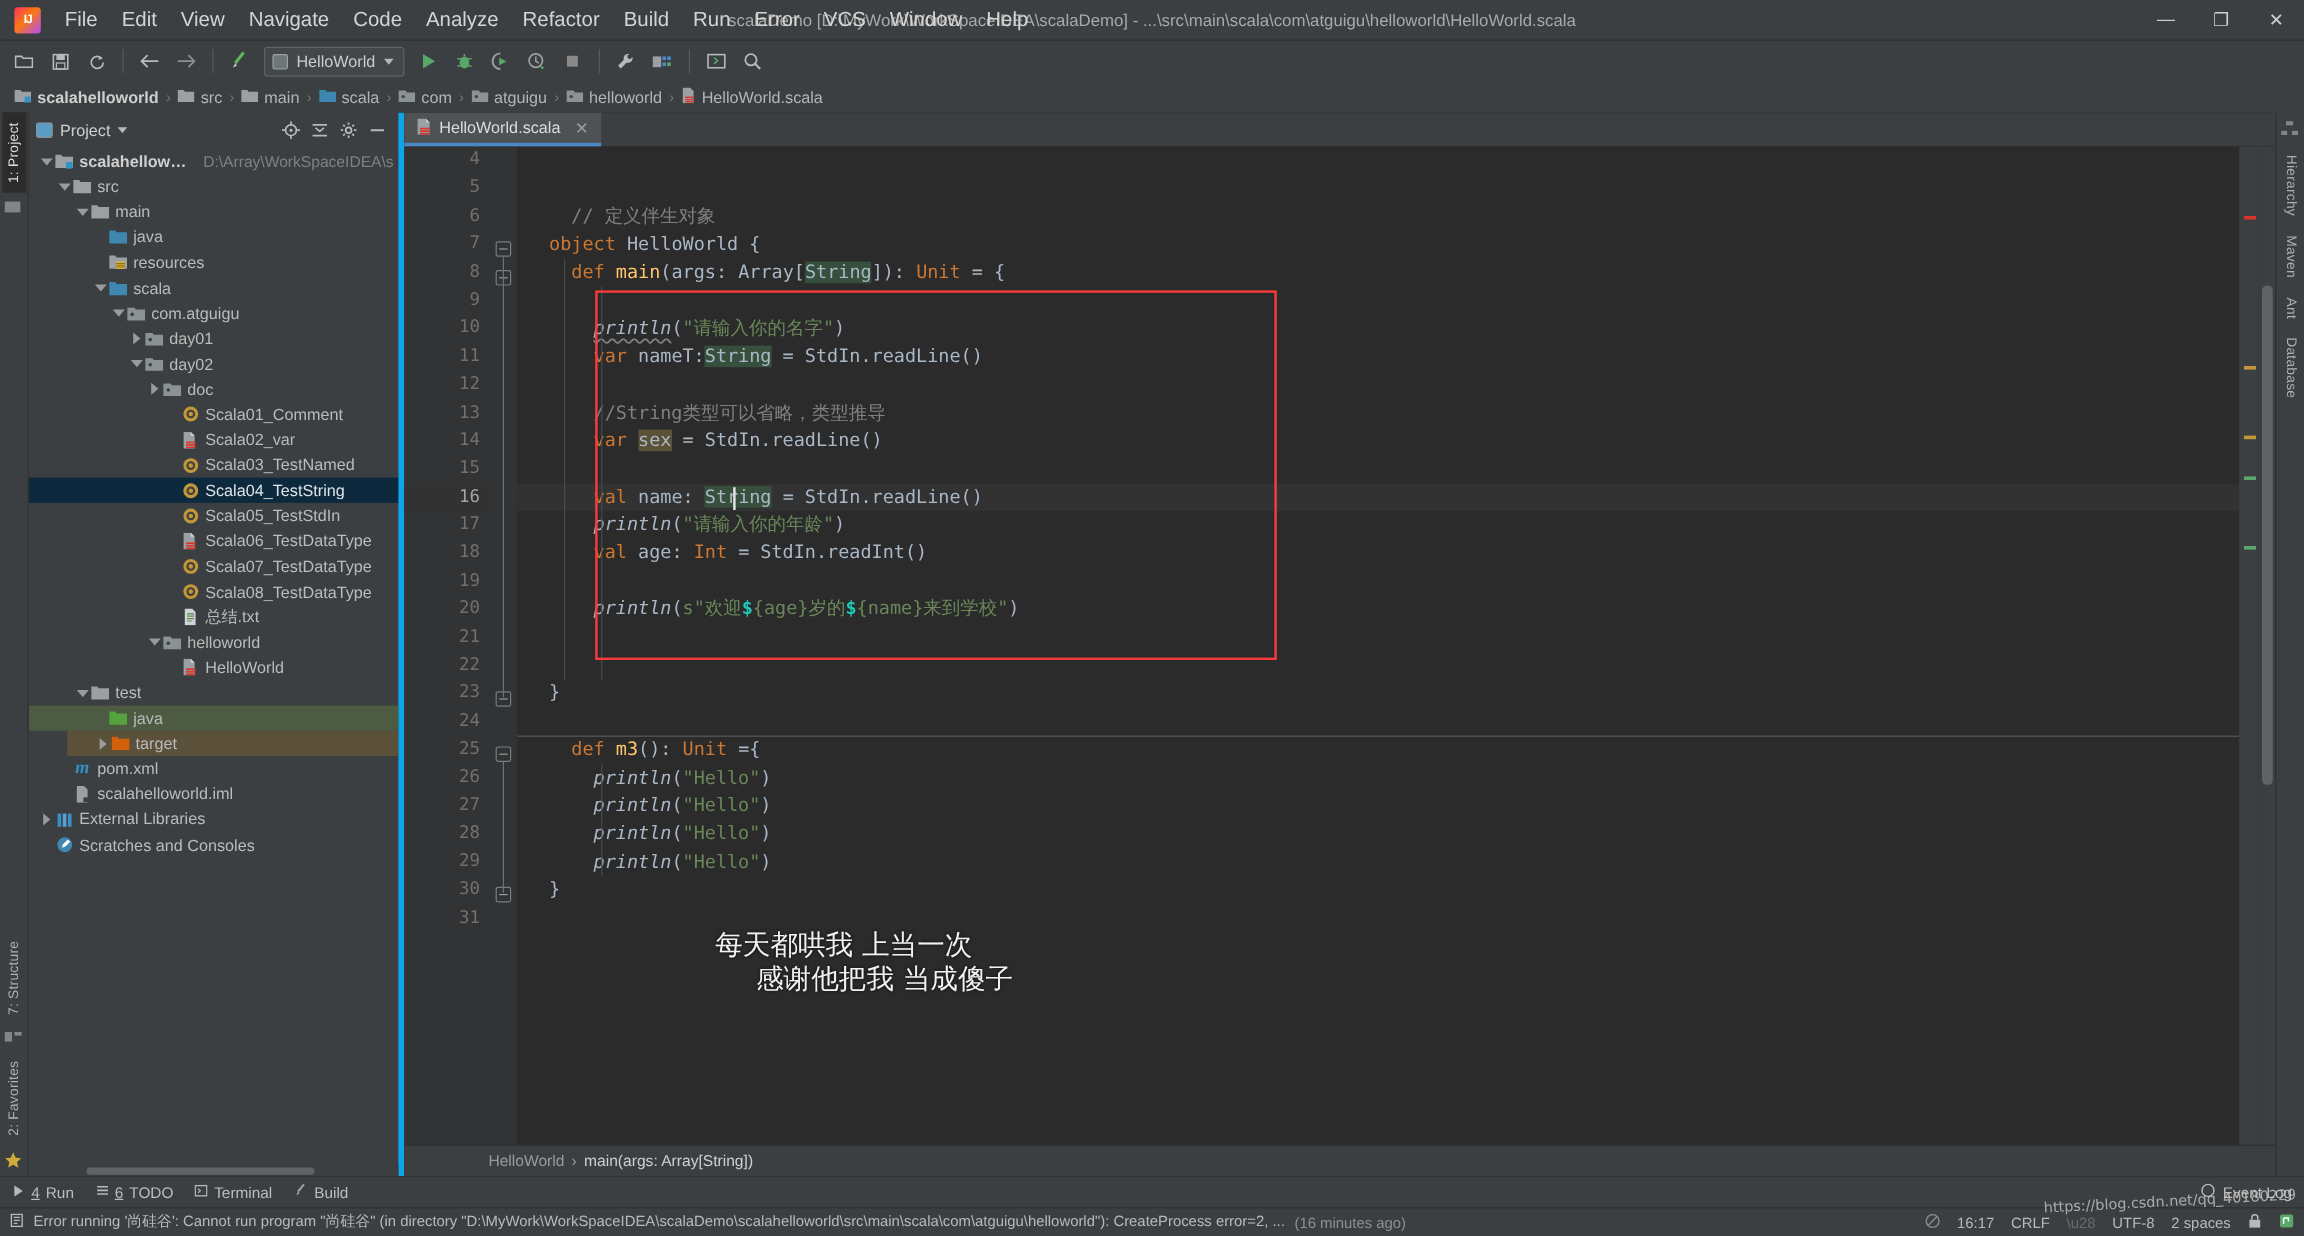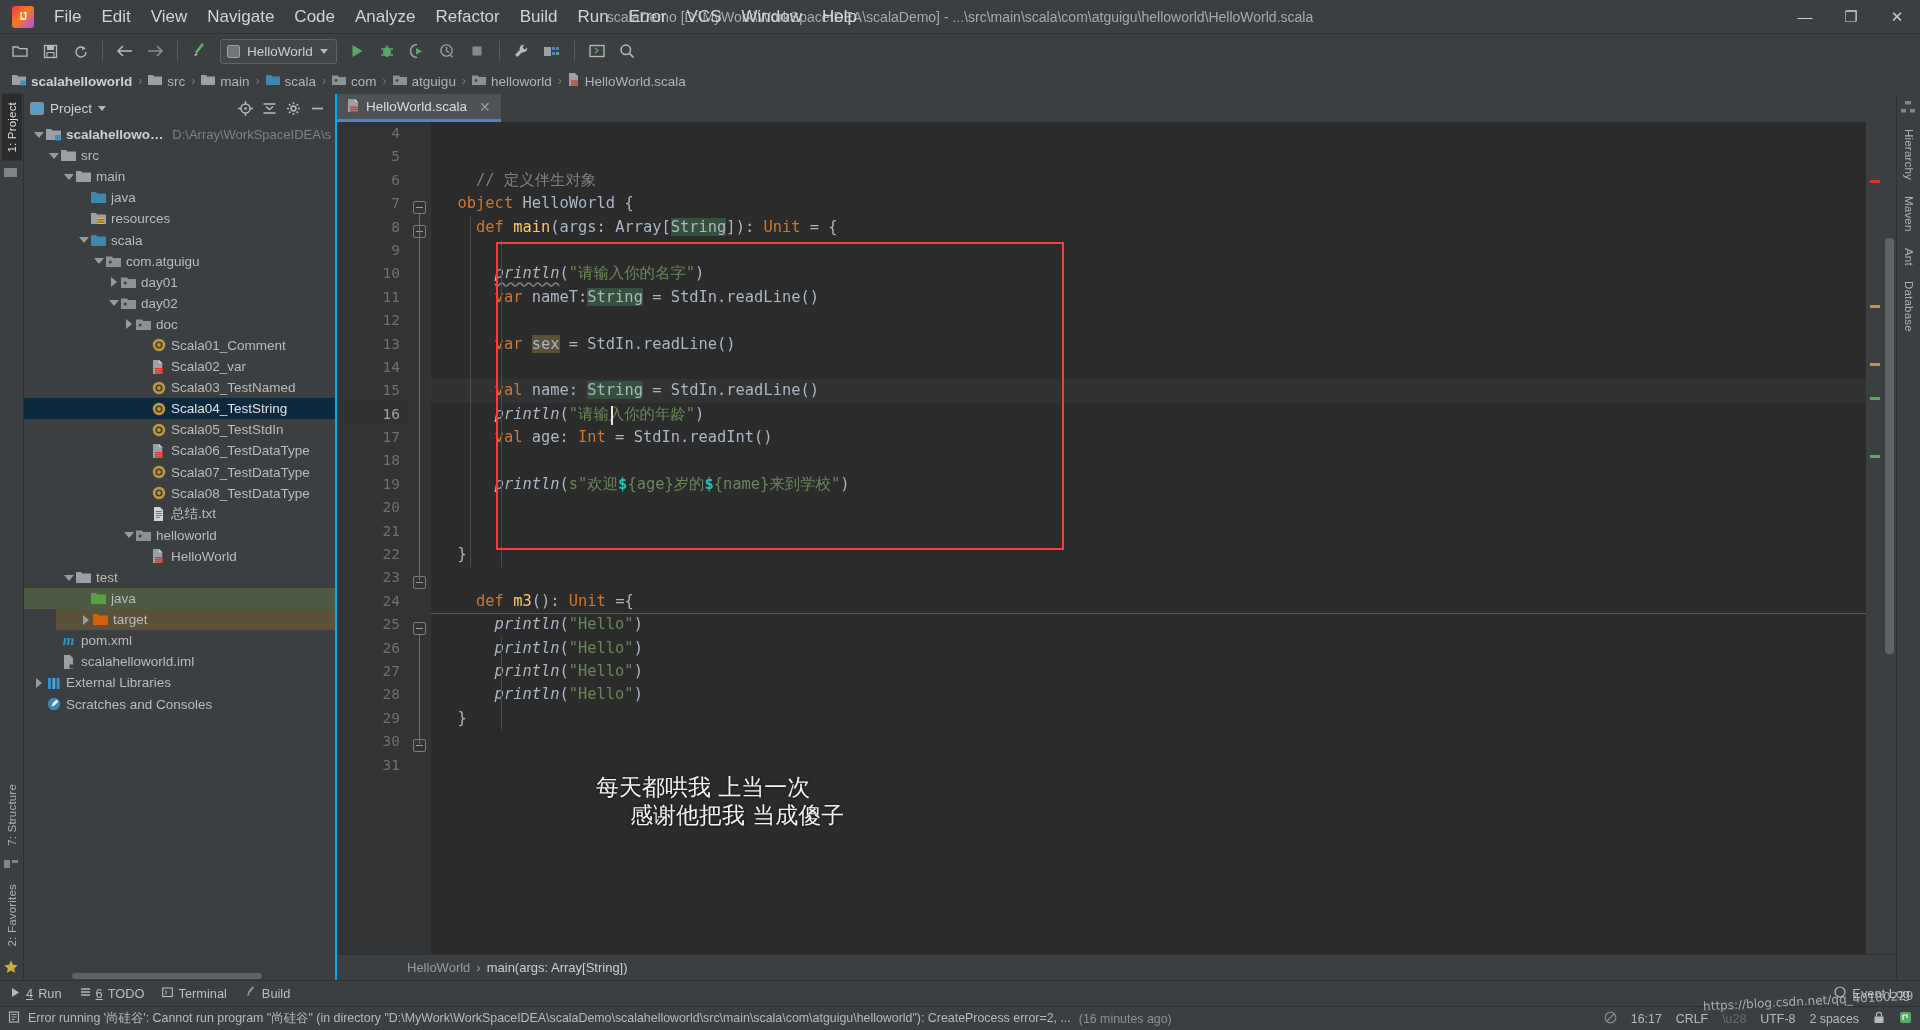--- a/index.html
+++ b/index.html
@@ -80,21 +80,21 @@
     writing-mode:vertical-rl; font-size:11.5px; color:#b0b0b0;
     padding:8px 4px; white-space:nowrap; letter-spacing:.2px;
   }
   .vtab.rot180{ transform:rotate(180deg); }
   .vtab.active{ background:#2b2b2b; color:#ddd; }
   .rail-icon{ width:18px;height:16px;margin:5px 0; opacity:.85; }
 
   
   .project{
     width:313px; background:#3c3f41; display:flex; flex-direction:column;
-    flex:0 0 313px; border-right:2px solid #0ea5e9; min-height:0;
+    flex:0 0 313px; border-right:5px solid #0ea5e9; min-height:0;
   }
   .project-head{
     height:28px; display:flex; align-items:center; gap:6px; padding:0 6px;
     flex:0 0 28px;
   }
   .pjicon{width:14px;height:13px;border:1.6px solid #8b9296;background:#5b9cc4;border-radius:2px;}
   .project-head .t{ font-size:13.5px;color:#cfcfcf; }
   .ph-actions{ margin-left:auto; display:flex; align-items:center; gap:9px; padding-right:4px;}
   .ph-actions span{ display:flex; }
 
@@ -879,20 +879,21 @@
         <div class="code" id="code">
             <div class="cline"></div>
             <div class="cline"></div>
             <div class="cline"><span class="cmt">    // 定义伴生对象</span></div>
             <div class="cline">  <span class="kw">object</span> <span class="typ">HelloWorld</span> {</div>
             <div class="cline">    <span class="kw">def</span> <span class="fn">main</span>(args: <span class="typ">Array</span>[<span class="hl-green">String</span>]): <span class="kw">Unit</span> = {</div>
             <div class="cline"></div>
             <div class="cline">      <span class="italic wavy">println</span>(<span class="str">"请输入你的名字"</span>)</div>
             <div class="cline">      <span class="kw">var</span> nameT:<span class="hl-green">String</span> = StdIn.readLine()</div>
             <div class="cline"></div>
+            <div class="cline">      <span class="cmt">//String类型可以省略，类型推导</span></div>
             <div class="cline">      <span class="kw">var</span> <span class="hl-olive">sex</span> = StdIn.readLine()</div>
             <div class="cline"></div>
             <div class="cline cur">      <span class="kw">val</span> name: <span class="hl-green">St<span class="ccar"></span>ring</span> = StdIn.readLine()</div>
             <div class="cline">      <span class="italic">println</span>(<span class="str">"请输入你的年龄"</span>)</div>
             <div class="cline">      <span class="kw">val</span> age: <span class="kw">Int</span> = StdIn.readInt()</div>
             <div class="cline"></div>
             <div class="cline">      <span class="italic">println</span>(<span class="str">s"欢迎</span><span class="esc">$</span><span class="str">{age}岁的</span><span class="esc">$</span><span class="str">{name}来到学校"</span>)</div>
             <div class="cline"></div>
             <div class="cline"></div>
             <div class="cline">  }</div>

